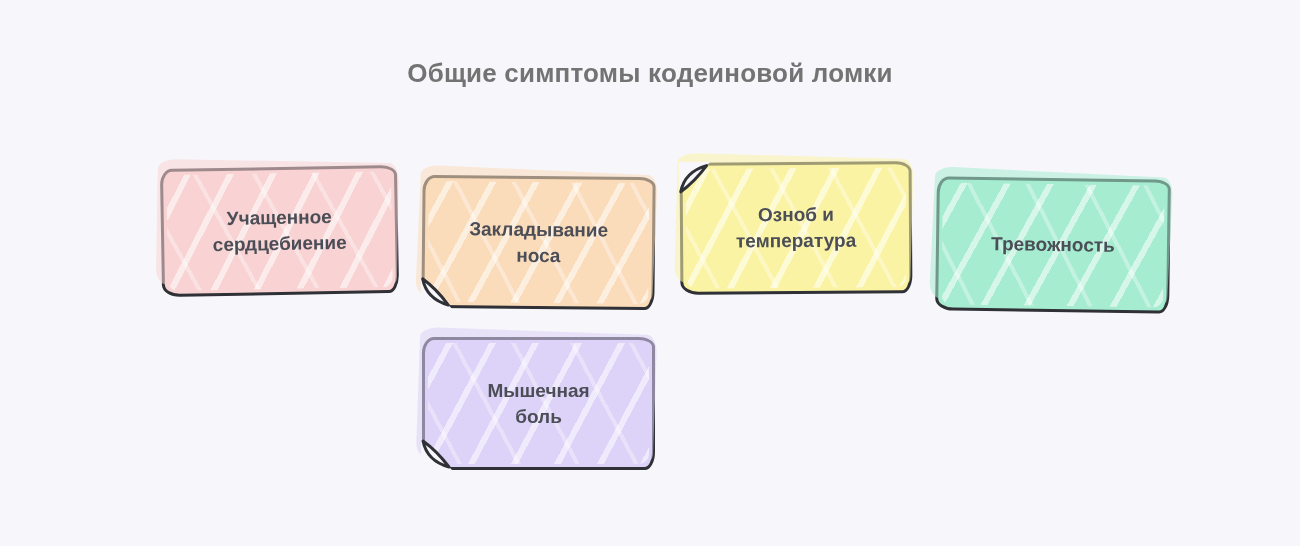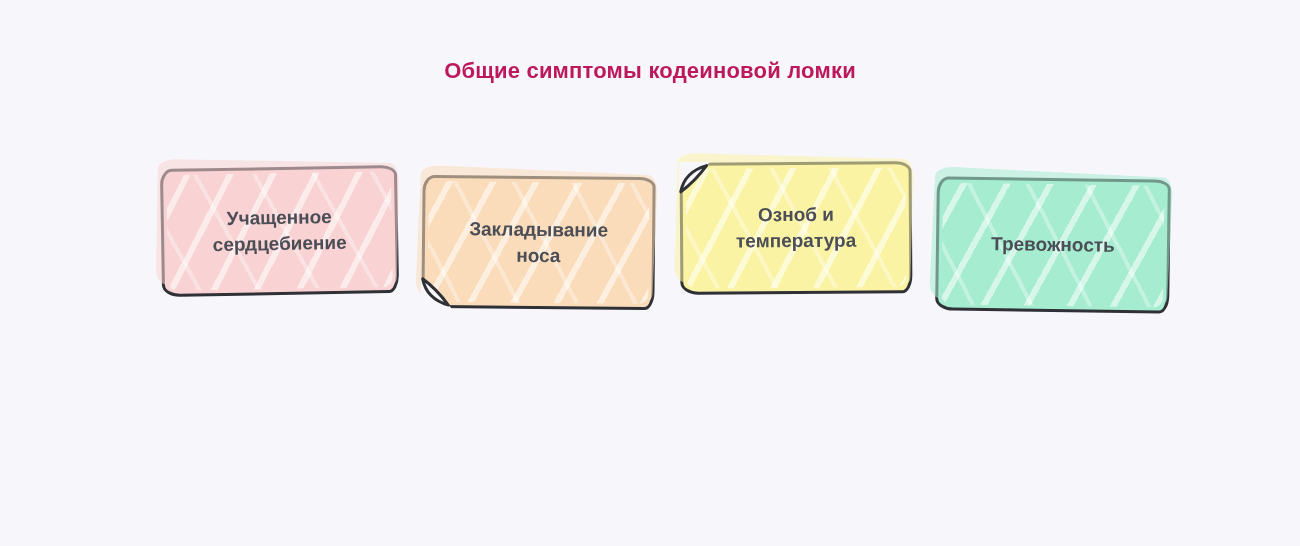--- a/index.html
+++ b/index.html
@@ -6,21 +6,21 @@
   .stage{
     position:relative;
     width:1300px;height:546px;
     background:#f7f7fb;
     overflow:hidden;
     font-family:"Liberation Sans","DejaVu Sans",sans-serif;
   }
   .title{
     position:absolute;top:58px;left:0;width:100%;
     text-align:center;
-    font-size:22px;font-weight:bold;color:#be185d;
+    font-size:26px;font-weight:bold;color:#737373;
     letter-spacing:.2px;
   }
   .card{
     position:absolute;
     box-sizing:border-box;
     border:3px solid #2f3136;
     border-radius:12px 16px 10px 18px / 16px 10px 18px 12px;
     background:var(--fill,#eee);
     display:flex;align-items:center;justify-content:center;
     text-align:center;
@@ -105,14 +105,22 @@
       <path d="M32 4 Q28 24 6 30 Q18 14 32 4 Z" fill="#f7f7fb" stroke="#2f3136" stroke-width="3" stroke-linejoin="round"></path>
     </svg>
   </div>
 
   <div class="card card-4" style="--fill: #a5ecd1;">
     <div class="texture"></div>
     <div class="card-label">Тревожность</div>
   </div>
 
 
+  <div class="card card-6" style="--fill: #ddd2f8;">
+    <div class="texture"></div>
+    <div class="card-label">Мышечная боль</div>
+    <svg class="fold fold-bl" viewBox="0 0 34 34">
+      <path d="M34 2 L34 34 L2 34 Z" fill="#f7f7fb"></path>
+      <path d="M32 4 Q28 24 6 30 Q18 14 32 4 Z" fill="#f7f7fb" stroke="#2f3136" stroke-width="3" stroke-linejoin="round"></path>
+    </svg>
+  </div>
 
 </div>
 
 </body></html>

